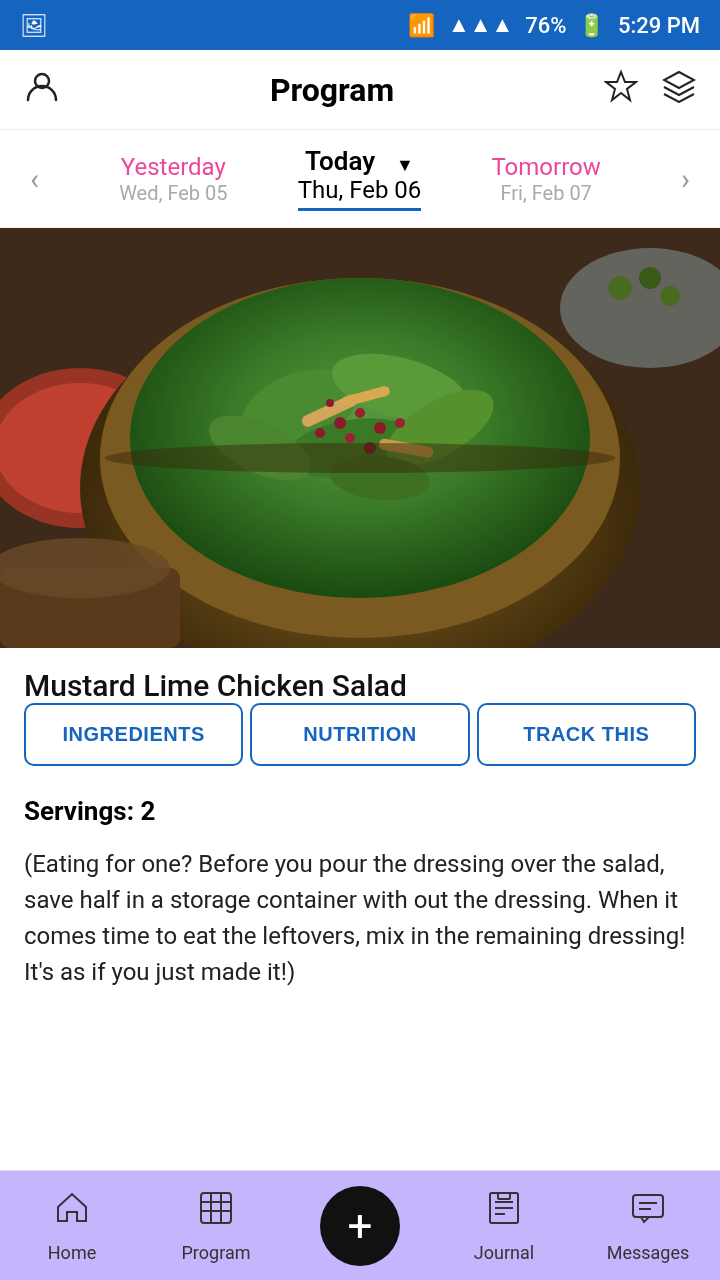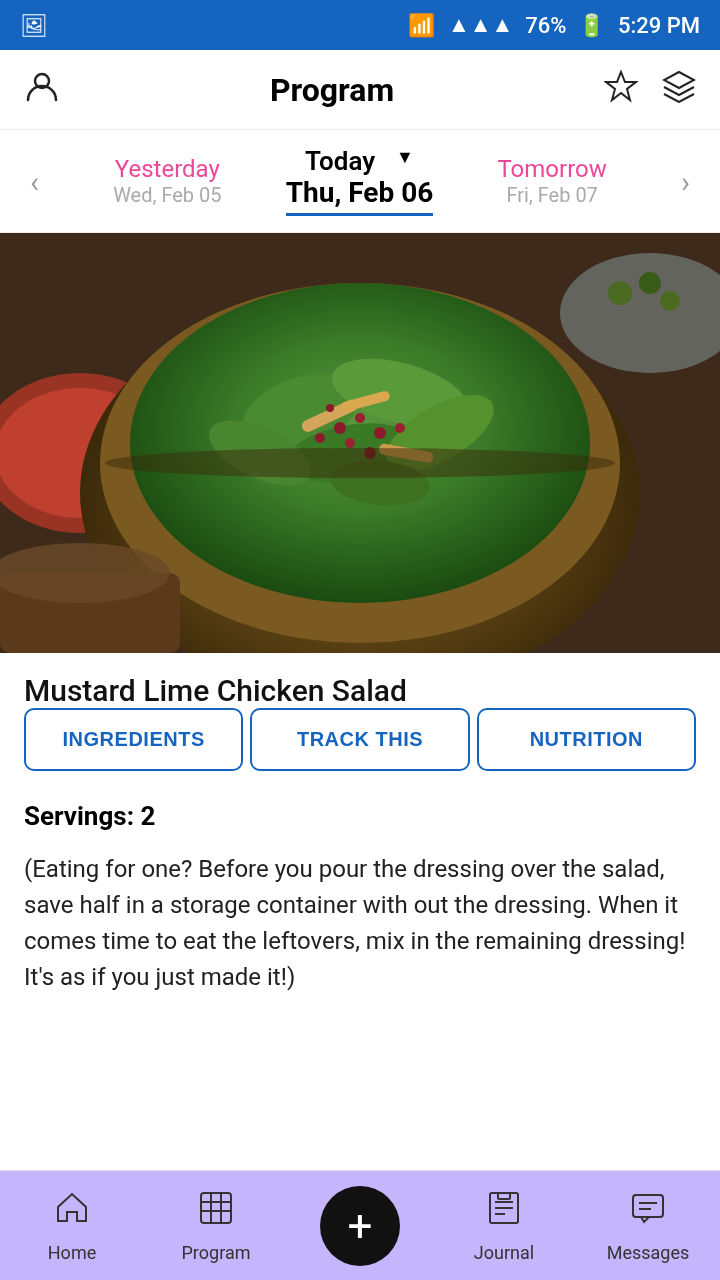--- a/index.html
+++ b/index.html
@@ -70,39 +70,39 @@
       display: flex;
       flex-direction: column;
       align-items: center;
     }
     .date-item.active .date-label {
       font-size: 26px;
       font-weight: 600;
       color: #000;
     }
     .date-item.active .date-sub {
-      font-size: 28px;
-      color: #000;
-      font-weight: 700;
+      font-size: 24px;
+      color: #000;
+      font-weight: 400;
     }
     .date-item.inactive .date-label {
       font-size: 24px;
       color: #ec4899;
     }
     .date-item.inactive .date-sub {
       font-size: 20px;
       color: #aaa;
     }
     .date-item.active {
       border-bottom: 3px solid #1565c0;
       padding-bottom: 4px;
     }
     .today-row {
       display: flex;
-      align-items: flex-start;
+      align-items: flex-end;
       gap: 21px;
     }
     .dropdown-arrow {
       font-size: 18px;
       color: #000;
     }
 
     
     .food-image {
       width: 720px;
@@ -320,22 +320,22 @@
       <circle cx="620" cy="60" r="12" fill="#4a6a20"></circle>
       <circle cx="650" cy="50" r="11" fill="#3a5a18"></circle>
       <circle cx="670" cy="68" r="10" fill="#4a6a20"></circle>
     </svg>
   </div>
 
   <div class="recipe-title">Mustard Lime Chicken Salad</div>
 
   <div class="action-buttons">
     <button class="action-btn">INGREDIENTS</button>
+    <button class="action-btn">NUTRITION</button>
     <button class="action-btn">TRACK THIS</button>
-    <button class="action-btn">NUTRITION</button>
   </div>
 
   <div class="servings">Servings: 2</div>
 
   <div class="description">(Eating for one? Before you pour the dressing over the salad, save half in a storage container with out the dressing. When it comes time to eat the leftovers, mix in the remaining dressing! It's as if you just made it!)</div>
 
 </div>
 
 <div class="bottom-nav">
   <div class="nav-item">

